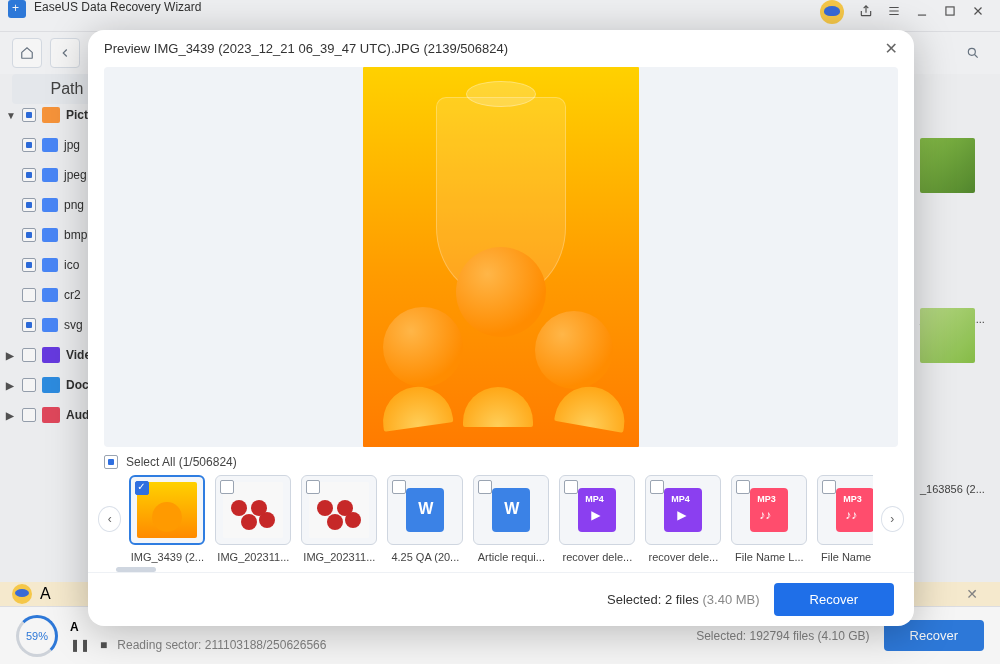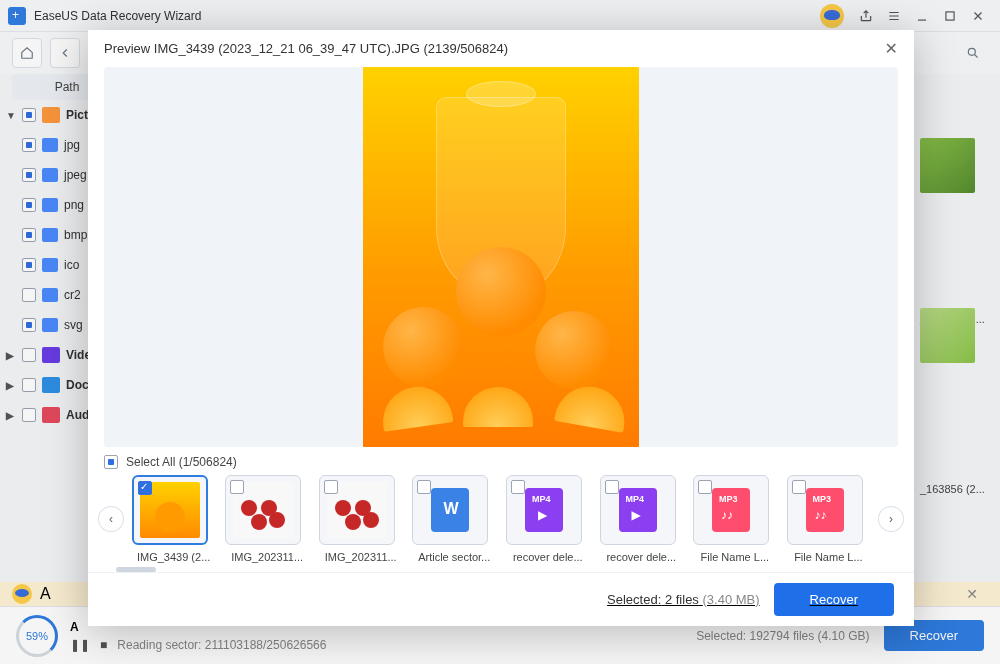--- a/index.html
+++ b/index.html
@@ -1,33 +1,33 @@
 <!DOCTYPE html>
 <html><head>
 <meta charset="utf-8">
 <style>
 * { box-sizing: border-box; margin: 0; padding: 0; font-family: -apple-system, "Segoe UI", Arial, sans-serif; }
 body { width: 1000px; height: 664px; background: #f5f6f8; overflow: hidden; position: relative; }
 
 
-.titlebar { height: 32px; display: flex; align-items: center; padding: 0 8px; background: #f8f9fb; border-bottom: 1px solid #e5e7eb; }
+.titlebar { height: 32px; display: flex; align-items: flex-start; padding: 0 8px; background: #f8f9fb; border-bottom: 1px solid #e5e7eb; }
 .titlebar .app-logo { width: 18px; height: 18px; background: #2f7de1; border-radius: 3px; margin-right: 8px; position: relative; }
 .titlebar .app-logo::after { content: "+"; color: #fff; font-size: 12px; position: absolute; top: 1px; left: 4px; }
 .titlebar .app-title { font-size: 12px; color: #333; }
 .titlebar .spacer { flex: 1; }
 .titlebar .sys-icon { width: 28px; height: 22px; display: flex; align-items: center; justify-content: center; color: #555; font-size: 12px; cursor: pointer; }
 .titlebar .robot { width: 24px; height: 24px; border-radius: 50%; background: #ffd04c; margin-right: 8px; position: relative; }
 .titlebar .robot::before { content: ""; position: absolute; top: 6px; left: 4px; width: 16px; height: 10px; background: #3b6fe0; border-radius: 50% 50% 40% 40%; }
 
 
 .toolbar { height: 42px; display: flex; align-items: center; padding: 0 12px; gap: 8px; background: #f8f9fb; }
 .tool-btn { width: 30px; height: 30px; border: 1px solid #dbe1ea; border-radius: 4px; background: #fff; display: flex; align-items: center; justify-content: center; color: #6b7785; }
 .toolbar .spacer { flex: 1; }
 .search-btn { width: 30px; height: 30px; display: flex; align-items: center; justify-content: center; color: #6b7785; }
-.path-tab { margin: 0 12px 4px; width: 110px; background: #eef1f5; border-radius: 4px; padding: 6px 0; text-align: center; font-size: 12px; color: #444; }
+.path-tab { margin: 0 12px 4px; width: 110px; background: #eef1f5; border-radius: 4px; padding: 6px 0; text-align: center; font-size: 16px; color: #444; }
 
 
 .content { position: absolute; top: 80px; left: 0; right: 0; bottom: 0; display: flex; }
 .tree { width: 160px; padding: 20px 8px 8px 8px; font-size: 12px; color: #333; overflow: hidden; }
 .tree-node { display: flex; align-items: center; height: 30px; gap: 6px; white-space: nowrap; }
 .tree-node.parent { font-weight: 600; margin-left: -2px; }
 .tree-node.child { padding-left: 14px; }
 .tri { font-size: 10px; color: #555; width: 10px; }
 .chk { width: 14px; height: 14px; border: 1px solid #9aa4b2; border-radius: 2px; background: #fff; position: relative; }
 .chk.semi::after { content: ""; position: absolute; inset: 3px; background: #2f6fe0; border-radius: 1px; }
@@ -52,21 +52,21 @@
 .statusbar .spacer { flex: 1; }
 .recover-btn-bg { background: #2f7de1; color: #fff; border: none; border-radius: 4px; padding: 8px 26px; font-size: 13px; }
 .close-x-strip { color: #888; font-size: 14px; padding: 0 10px; cursor: pointer; }
 
 .orange-strip { position: absolute; bottom: 58px; left: 0; right: 0; height: 24px; background: #fff3d6; display: flex; align-items: center; padding: 0 12px; }
 .orange-strip .robot-sm { width: 20px; height: 20px; border-radius: 50%; background: #ffd04c; margin-right: 8px; position: relative; }
 .orange-strip .robot-sm::before { content: ""; position: absolute; top: 5px; left: 3px; width: 14px; height: 8px; background: #3b6fe0; border-radius: 50%; }
 
 
 .overlay { position: absolute; inset: 0; background: rgba(0,0,0,0.04); }
-.modal { position: absolute; top: 30px; left: 88px; width: 826px; height: 596px; background: #fff; border-radius: 0; box-shadow: 0 6px 40px rgba(0,0,0,0.25); display: flex; flex-direction: column; }
+.modal { position: absolute; top: 30px; left: 88px; width: 826px; height: 596px; background: #fff; border-radius: 16px; box-shadow: 0 6px 40px rgba(0,0,0,0.25); display: flex; flex-direction: column; }
 .modal-header { height: 38px; display: flex; align-items: center; padding: 0 16px; font-size: 13px; color: #333; }
 .modal-header .spacer { flex: 1; }
 .modal-close { font-size: 16px; color: #666; cursor: pointer; }
 .preview-pane { flex: 1; margin: 0 16px; background: #f0f3f7; border-radius: 4px; display: flex; align-items: center; justify-content: center; }
 .preview-img { width: 276px; height: 380px; position: relative; background: linear-gradient(180deg,#ffd100 0%,#ff9b00 55%,#ff7b00 100%); border-radius: 1px; overflow: hidden; }
 .jar { position: absolute; top: 30px; left: 50%; transform: translateX(-50%); width: 130px; height: 200px; background: rgba(255,255,255,0.12); border-radius: 10px 10px 60px 60px / 10px 10px 70px 70px; border: 1px solid rgba(255,255,255,0.25); }
 .jar-lid { position: absolute; top: 14px; left: 50%; transform: translateX(-50%); width: 70px; height: 26px; background: rgba(255,255,255,0.2); border-radius: 50%; border: 1px solid rgba(255,255,255,0.3); }
 .orange-fruit { position: absolute; border-radius: 50%; background: radial-gradient(circle at 35% 30%, #ffb648, #ff8c00 70%); }
 .o1 { width: 90px; height: 90px; bottom: 110px; left: 50%; transform: translateX(-50%); }
 .o2 { width: 80px; height: 80px; bottom: 60px; left: 20px; }
@@ -90,21 +90,21 @@
 .th-cherry::after{content:"";position:absolute;width:16px;height:16px;border-radius:50%;background:#c62828;box-shadow:20px 0 #c62828,10px 14px #c62828,28px 12px #c62828;left:8px;top:18px;}
 .th-doc { width: 38px; height: 44px; background: #3b82e6; border-radius: 4px; position: relative; }
 .th-doc::after{content:"W";color:#fff;font-weight:bold;position:absolute;left:12px;top:12px;}
 .th-mp4 { width: 38px; height: 44px; background: #8b3ff0; border-radius: 4px; position: relative; }
 .th-mp4::after{content:"MP4";color:#fff;font-size:9px;font-weight:bold;position:absolute;left:7px;top:6px;}
 .th-mp4::before{content:"▶";color:#fff;font-size:12px;position:absolute;left:13px;top:20px;}
 .th-mp3 { width: 38px; height: 44px; background: #ff4d6d; border-radius: 4px; position: relative; }
 .th-mp3::after{content:"MP3";color:#fff;font-size:9px;font-weight:bold;position:absolute;left:7px;top:6px;}
 .th-mp3::before{content:"♪♪";color:#fff;font-size:12px;position:absolute;left:9px;top:20px;}
 
-.modal-footer { height: 56px; display: flex; align-items: center; justify-content: flex-end; padding: 0 20px; gap: 14px; font-size: 13px; border-top: 1px solid #eef1f5; text-decoration: underline; }
+.modal-footer { height: 56px; display: flex; align-items: center; justify-content: flex-end; padding: 0 20px; gap: 14px; font-size: 13px; border-top: 1px solid #eef1f5; }
 .recover-btn { background: #1f6fe8; color: #fff; border: none; border-radius: 4px; padding: 9px 36px; font-size: 13px; cursor: pointer; }
 .selected-text { color: #333; }
 .selected-text .dim { color: #888; }
 .hscroll { height: 5px; width: 40px; background: #cfd6e0; border-radius: 3px; margin-left: 28px; align-self: flex-start; }
 
 svg.ico { width: 14px; height: 14px; }
 </style>
 </head>
 <body>
 
@@ -304,21 +304,28 @@
             <span class="chk"></span>
             <div class="th-cherry"></div>
           </div>
           <div class="thumb-cap">IMG_202311...</div>
         </div>
         <div class="thumb">
           <div class="thumb-box sel2">
             <span class="chk"></span>
             <div class="th-doc"></div>
           </div>
-          <div class="thumb-cap">Article sector...</div>
+          <div class="thumb-cap">4.25 QA (20...</div>
+        </div>
+        <div class="thumb">
+          <div class="thumb-box sel2">
+            <span class="chk"></span>
+            <div class="th-doc"></div>
+          </div>
+          <div class="thumb-cap">Article requi...</div>
         </div>
         <div class="thumb">
           <div class="thumb-box sel2">
             <span class="chk"></span>
             <div class="th-mp4"></div>
           </div>
           <div class="thumb-cap">recover dele...</div>
         </div>
         <div class="thumb">
           <div class="thumb-box sel2">

